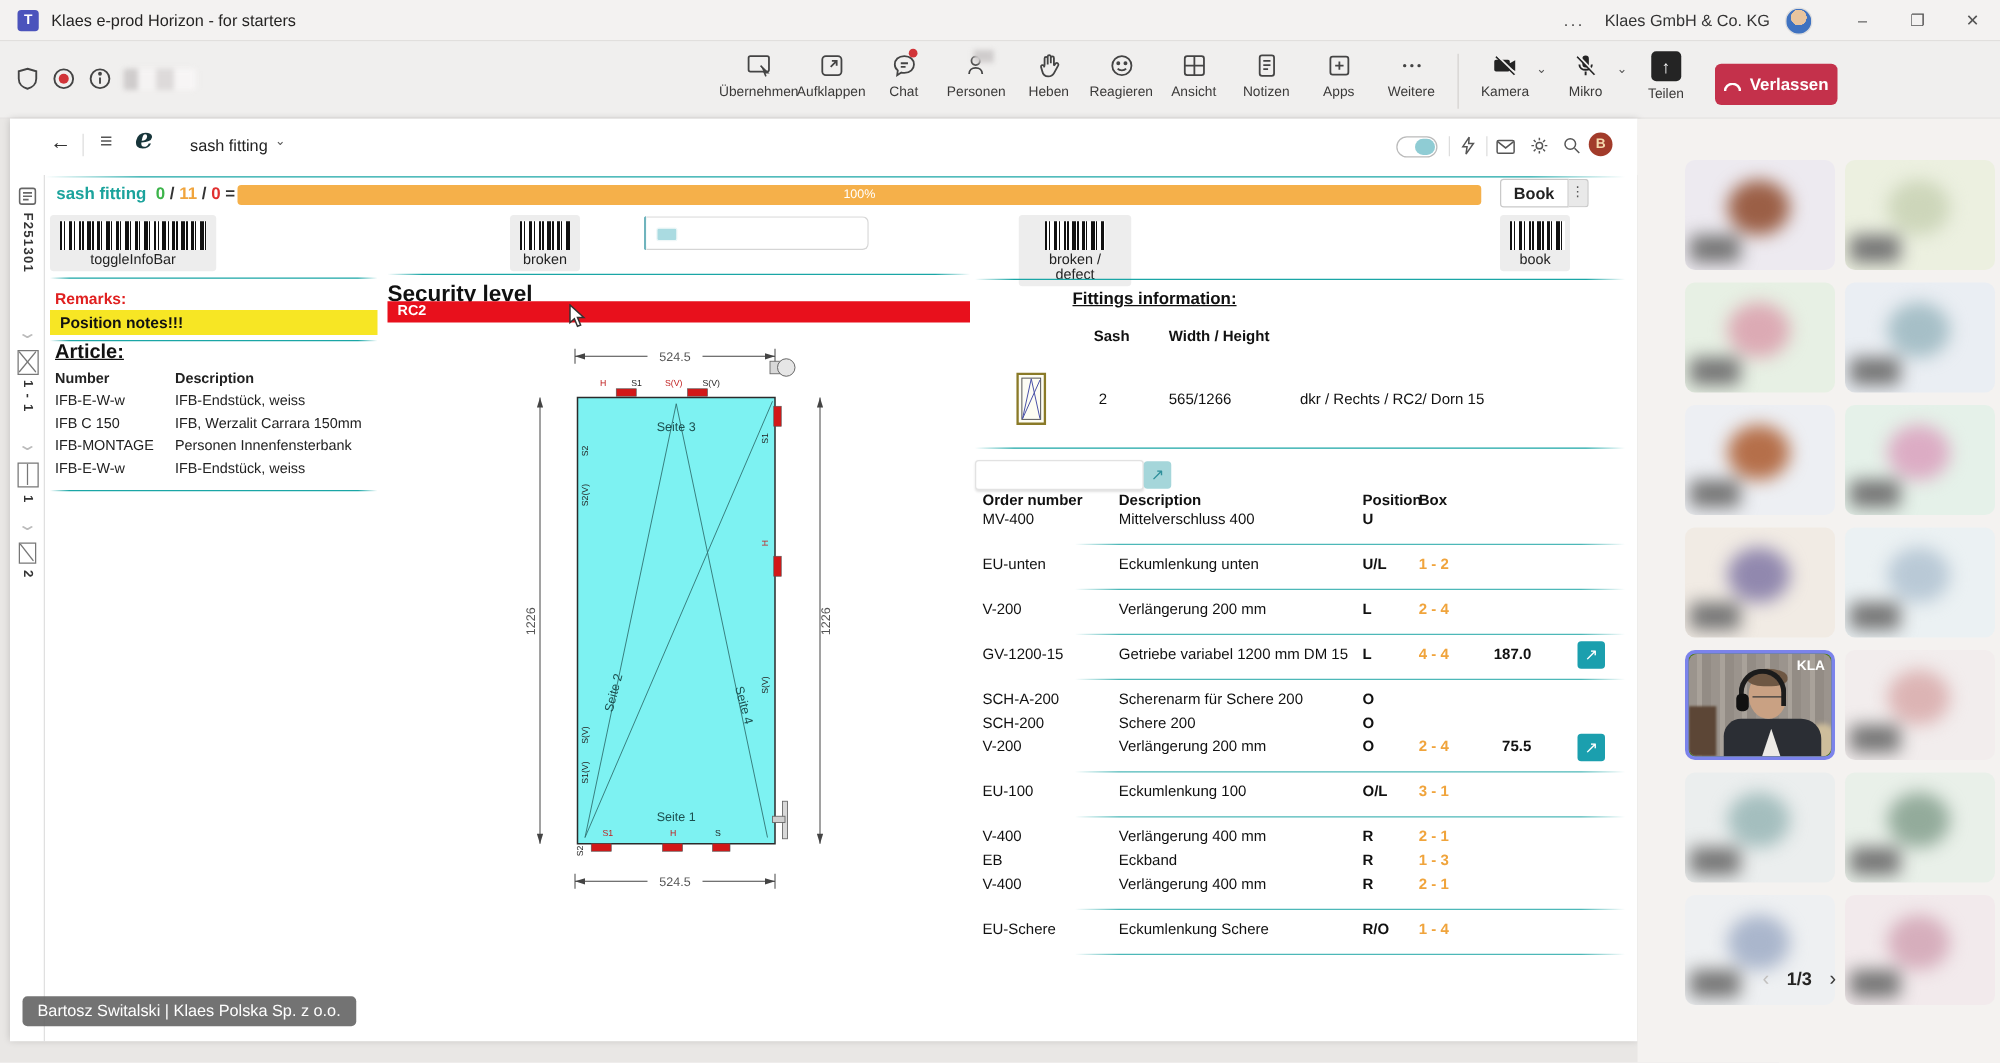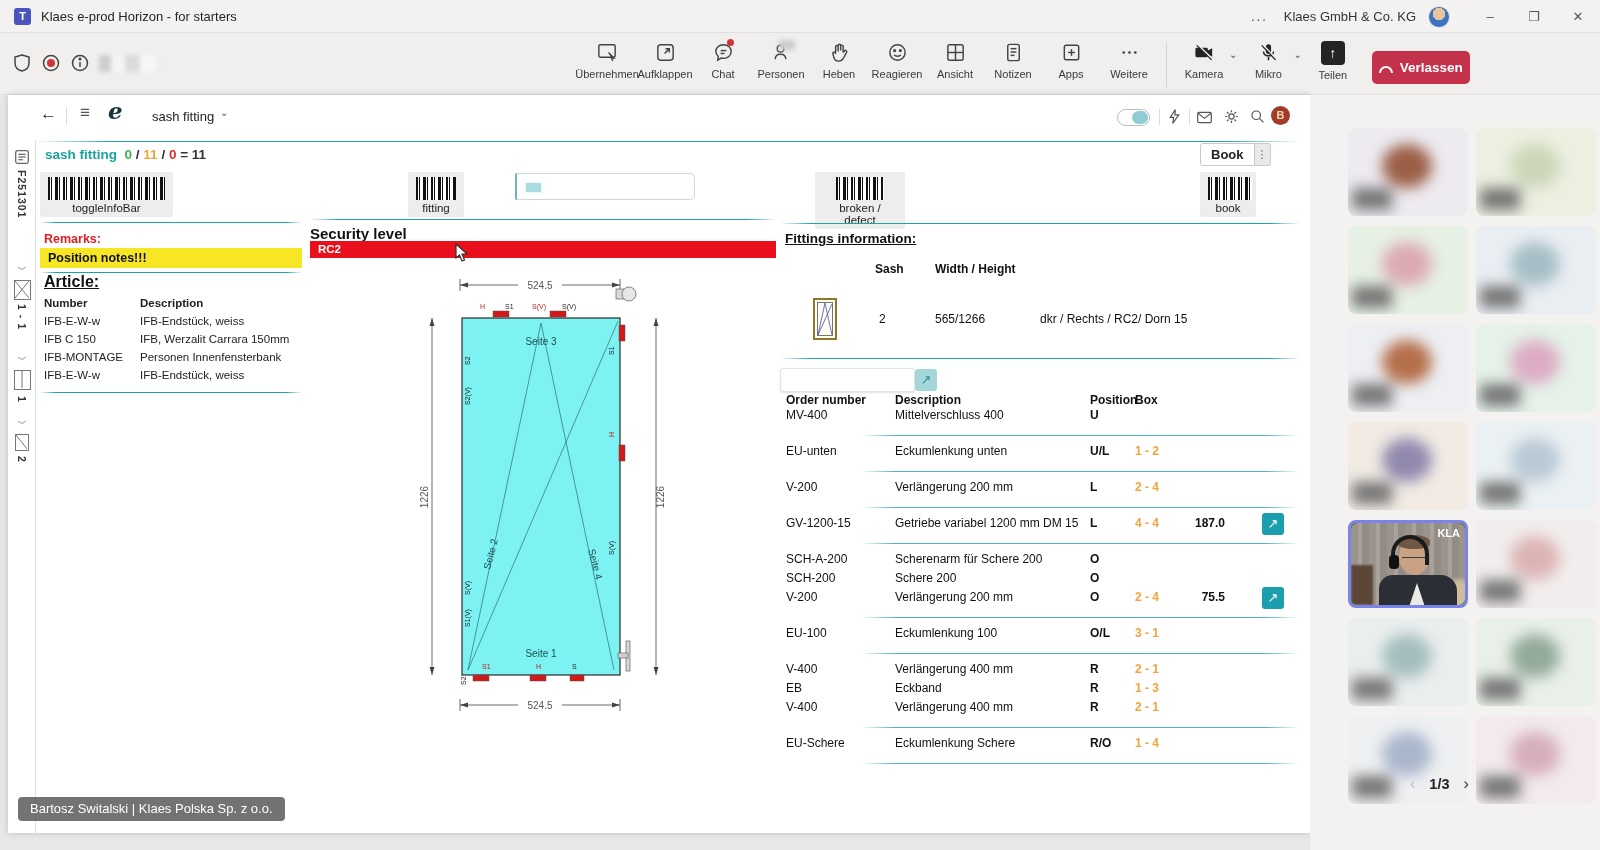--- a/index.html
+++ b/index.html
@@ -109,26 +109,26 @@
   .note-bar { position:absolute; left:32px; top:153px; width:262px; height:20px; background:#f7e624;
     font-size:12.5px; font-weight:bold; color:#111; padding:3px 0 0 8px; }
   .article-h { position:absolute; left:36px; top:178px; font-size:16px; font-weight:bold; color:#111;
     text-decoration:underline; }
   .art-table { position:absolute; left:36px; top:199px; width:250px; font-size:11.5px; color:#222; }
   .art-row { display:flex; height:18px; align-items:center; }
   .art-row .n { width:96px; } .art-row .d { flex:1; }
   .art-head { font-weight:bold; }
 
   
-  .sec-h { position:absolute; left:302px; top:130px; font-size:15px; font-weight:bold; color:#111; }
+  .sec-h { position:absolute; left:302px; top:130px; font-size:18px; font-weight:bold; color:#111; }
   .sec-bar { position:absolute; left:302px; top:146px; width:466px; height:17px; background:#e8101c;
     color:#fff; font-size:11.5px; font-weight:bold; padding:2px 0 0 8px; }
 
   
-  .fit-h { position:absolute; left:739px; top:136px; font-size:13.5px; font-weight:bold; color:#111;
+  .fit-h { position:absolute; left:812px; top:136px; font-size:13.5px; font-weight:bold; color:#111;
     text-decoration:underline;padding-left:38px; }
   .fit-cols { position:absolute; top:167px; font-size:12px; font-weight:bold; color:#111; }
   .fit-vals { position:absolute; top:217px; font-size:12px; color:#111; }
   .sash-thumb { position:absolute; left:805px; top:203px; }
   .fit-input { position:absolute; left:772px; top:273px; width:135px; height:24px; background:#fff;
     border:1px solid #e2e2e2; border-radius:3px; box-shadow:0 1px 2px rgba(0,0,0,.12); }
   .fit-input-btn { position:absolute; left:907px; top:274px; width:22px; height:22px; background:#a5d6da;
     border-radius:3px; color:#2e8f9b; font-size:13px; text-align:center; line-height:22px; cursor:pointer; }
   .ftable-head { position:absolute; top:298px; font-size:12px; font-weight:bold; color:#111; }
   .ftable { position:absolute; left:772px; top:313px; width:520px; }
@@ -370,32 +370,35 @@
 
   <div class="prog-label">
     <span class="c-teal">sash fitting</span>&nbsp;
     <span class="c-green">0</span>
     <span class="c-dark">/</span>
     <span class="c-orange">11</span>
     <span class="c-dark">/</span>
     <span class="c-red">0</span>
     <span class="c-dark">= 11</span>
   </div>
+  <div class="prog-track">
+    <div class="prog-pct">100%</div>
+  </div>
   <div class="book-btn">
     <span class="book-main">Book</span>
     <span class="book-menu">⋮</span>
   </div>
 
   <div class="bc-btn" style="left:32px; top:77px; width:133px;">
     <div class="bars" style="width:117px;"></div>
     <div class="bc-label">toggleInfoBar</div>
   </div>
   <div class="bc-btn" style="left:400px; top:77px; width:56px;">
     <div class="bars" style="width:40px;"></div>
-    <div class="bc-label">fitting</div>
+    <div class="bc-label">broken</div>
   </div>
   <div class="scan-wrap">
     <div class="scan-btn"></div>
     <input class="scan-input" style="">
   </div>
   <div class="bc-btn" style="left:807px; top:77px; width:90px;">
     <div class="bars" style="width:48px;"></div>
     <div class="bc-label">broken / defect</div>
   </div>
   <div class="bc-btn" style="left:1192px; top:77px; width:56px;">

